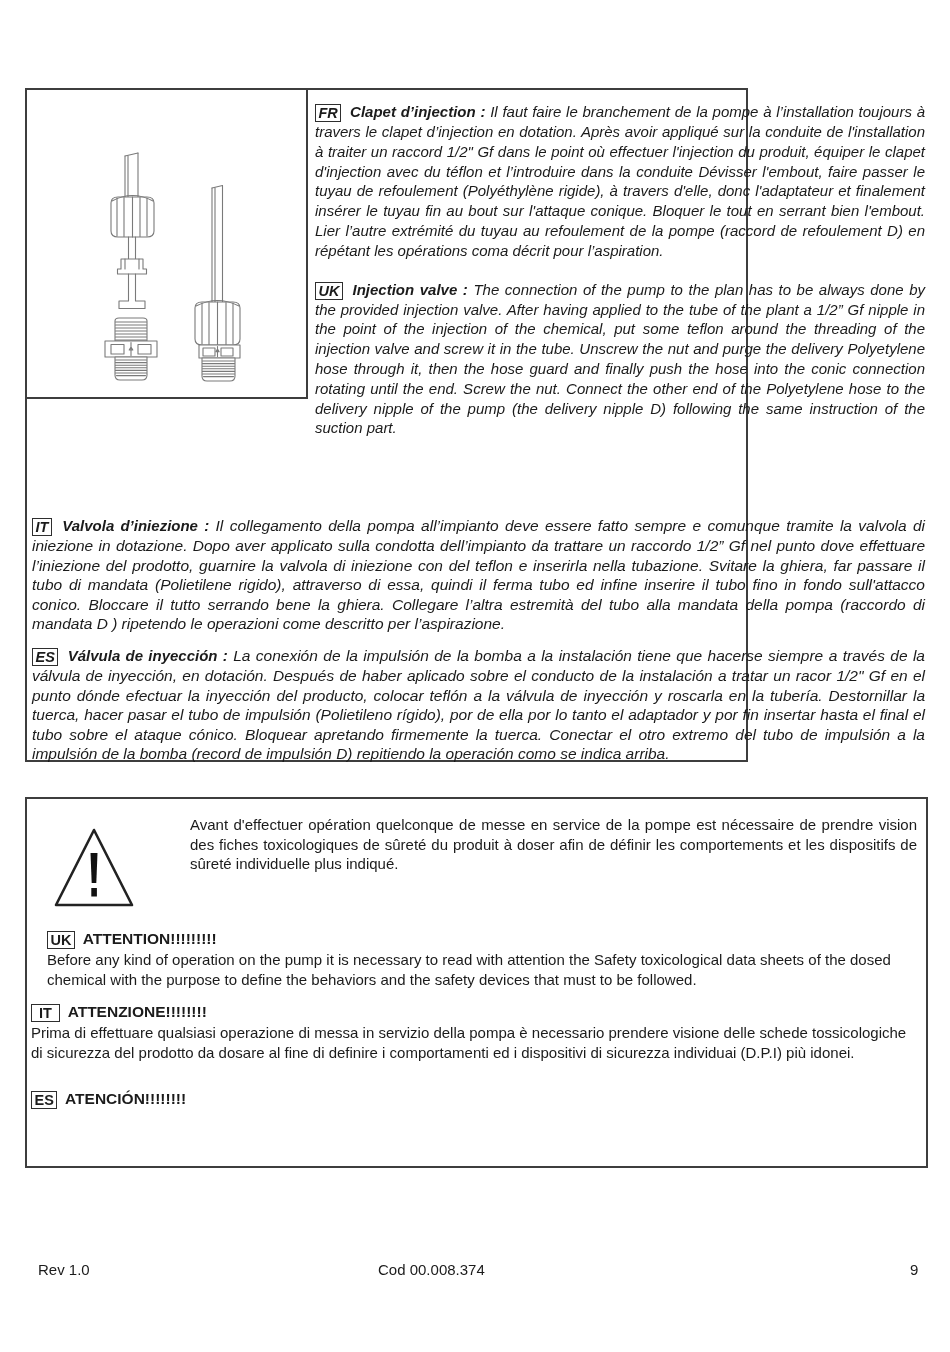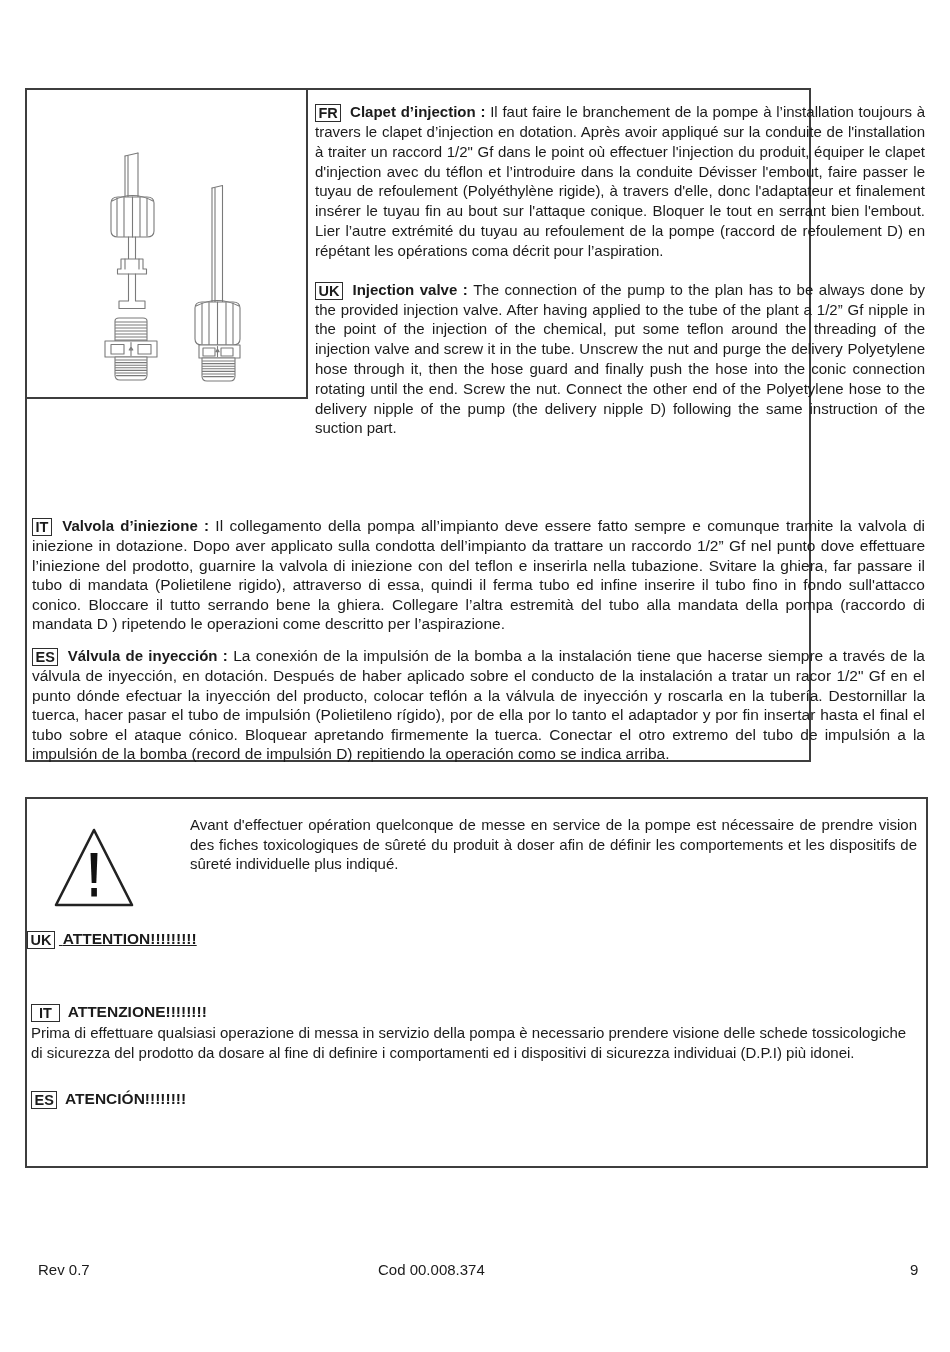--- a/index.html
+++ b/index.html
@@ -1,21 +1,21 @@
 <!DOCTYPE html>
 <html><head>
 <meta charset="utf-8">
 <style>
   html,body{margin:0;padding:0;background:#ffffff;}
   .page{
     position:relative;width:950px;height:1352px;background:#ffffff;
     font-family:"Liberation Sans",sans-serif;color:#1b1b1b;overflow:hidden;
   }
   .box{position:absolute;border:2px solid #3e3e3e;background:#fff;box-sizing:border-box;}
-  #box1{left:25px;top:88px;width:786px;height:674px;}
+  #box1{left:25px;top:88px;width:723px;height:674px;font-style:italic;}
   #box2{left:25px;top:797px;width:903px;height:371px;}
 
   .drawing-cell{
     position:absolute;left:0;top:0;width:281px;height:309px;
     border-right:2px solid #3e3e3e;border-bottom:2px solid #3e3e3e;
     box-sizing:border-box;background:#fff;
   }
   .col-text{position:absolute;left:288px;top:12px;width:610px;}
   .col-text p{margin:0;font-size:15px;line-height:19.8px;text-align:justify;}
   .col-text p + p{margin-top:19px;}
@@ -30,21 +30,21 @@
     background:#fff;vertical-align:-1px;
   }
   .lang-box.wide{padding:0 7px;}
   b.lead{font-size:15px;}
 
   .warn-block{position:absolute;margin:0;}
   .warn-head{font-weight:bold;font-size:15.5px;line-height:20px;margin:0 0 1px 0;}
   .warn-body{margin:0;font-size:15px;line-height:19.5px;}
   .just{text-align:justify;}
   #warn-fr{left:163px;top:16px;width:727px;}
-  #warn-uk{left:0;top:130px;width:895px;text-decoration:underline;}
+  #warn-uk{left:20px;top:130px;width:895px;}
   #warn-it{left:4px;top:203px;width:880px;}
   #warn-es{left:4px;top:290px;width:895px;}
   .warn-triangle{position:absolute;left:25px;top:26px;}
 
   .footer-item{position:absolute;font-size:15px;line-height:18px;}
   #footer-rev{left:38px;top:1261px;}
   #footer-cod{left:378px;top:1261px;}
   #footer-page{left:910px;top:1261px;}
 
   svg{display:block;}
@@ -124,29 +124,30 @@
         <rect x="39.3" y="63" width="5.6" height="8.5" fill="#111111"></rect>
       </svg>
     </div>
 
     <div class="warn-block" id="warn-fr">
       <p class="warn-body just">Avant d'effectuer opération quelconque de messe en service de la pompe est nécessaire de prendre vision des fiches toxicologiques de sûreté du produit à doser afin de définir les comportements et les dispositifs de sûreté individuelle plus indiqué.</p>
     </div>
 
     <div class="warn-block" id="warn-uk">
       <div class="warn-head"><span class="lang-box">UK</span> <span>ATTENTION!!!!!!!!!</span></div>
+      <p class="warn-body">Before any kind of operation on the pump it is necessary to read with attention the Safety toxicological data sheets of the dosed chemical with the purpose to define the behaviors and the safety devices that must to be followed.</p>
     </div>
 
     <div class="warn-block" id="warn-it">
       <div class="warn-head"><span class="lang-box wide">IT</span> <span>ATTENZIONE!!!!!!!!</span></div>
       <p class="warn-body">Prima di effettuare qualsiasi operazione di messa in servizio della pompa è necessario prendere visione delle schede tossicologiche di sicurezza del prodotto da dosare al fine di definire i comportamenti ed i dispositivi di sicurezza individuai (D.P.I) più idonei.</p>
     </div>
 
     <div class="warn-block" id="warn-es">
       <div class="warn-head"><span class="lang-box">ES</span> <span>ATENCIÓN!!!!!!!!</span></div>
     </div>
   </div>
 
-  <span class="footer-item" id="footer-rev">Rev 0.7</span>
+  <span class="footer-item" id="footer-rev">Rev 1.0</span>
   <span class="footer-item" id="footer-cod">Cod  00.008.374</span>
   <span class="footer-item" id="footer-page">9</span>
 
 </div>
 
 </body></html>

